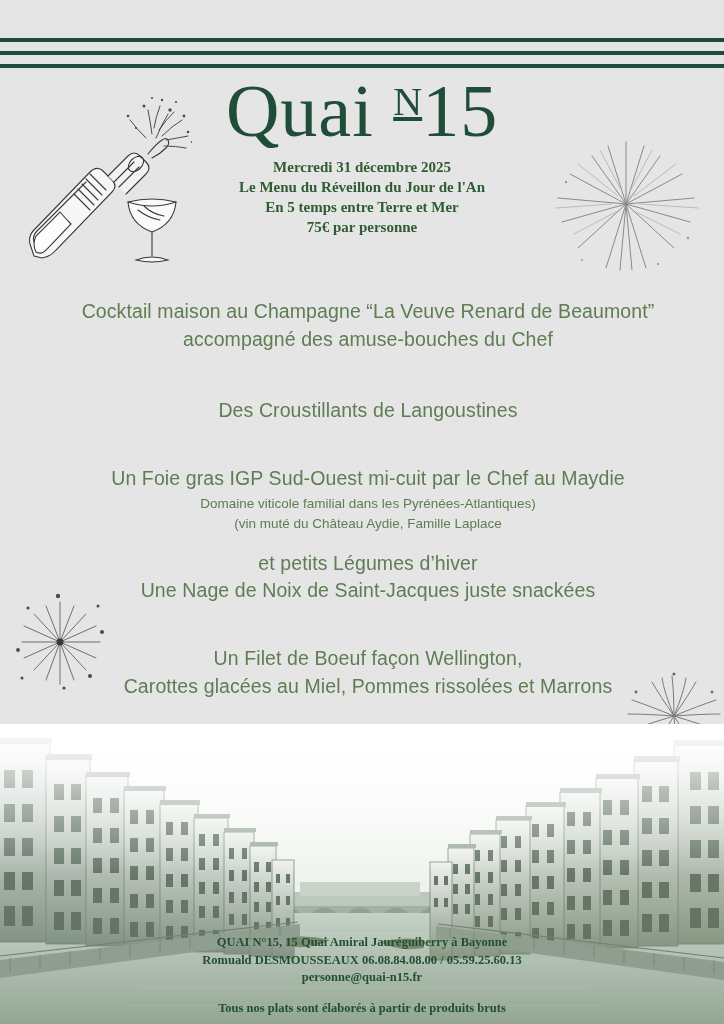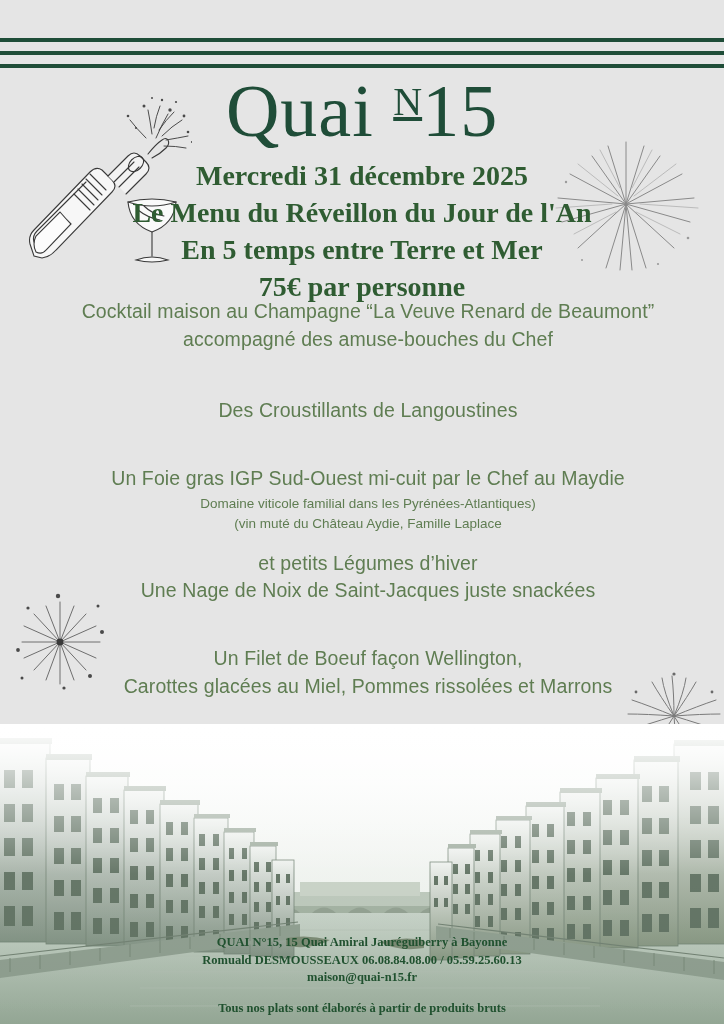--- a/index.html
+++ b/index.html
@@ -35,21 +35,21 @@
     vertical-align:0.52em;
     letter-spacing:0;
   }
   .logo .num u { text-decoration:underline; }
   .logo .fifteen { font-size:74px; letter-spacing:1px; }
 
   .subtitle {
     margin-top:12px;
     font-family:"Liberation Serif", serif;
     font-weight:bold;
-    font-size:28px;
+    font-size:15px;
     line-height:1.32;
     color:#2f5c32;
   }
 
   
   .art { position:absolute; pointer-events:none; }
   .bottle-art { top:84px; left:16px; width:176px; height:180px; }
   .fw-top-right { top:138px; left:548px; width:156px; height:136px; }
   .fw-mid-left  { top:588px; left:2px;   width:116px; height:106px; }
   .fw-mid-right { top:668px; left:622px; width:104px; height:94px; }
@@ -645,17 +645,17 @@
         <path d="M424 216 q-22 -4 -44 2 q18 10 44 6 z"></path>
       </g>
 
       <rect x="0" y="0" width="724" height="300" fill="url(#fade)"></rect>
     </svg>
   </div>
 
   <div class="footer">
     <div class="footer-line">QUAI N°15, 15 Quai Amiral Jauréguiberry à Bayonne</div>
     <div class="footer-line">Romuald DESMOUSSEAUX 06.08.84.08.00 / 05.59.25.60.13</div>
-    <div class="footer-line">maison@quai-n15.fr</div>
+    <div class="footer-line">personne@quai-n15.fr</div>
     <div class="footer-tag">Tous nos plats sont élaborés à partir de produits bruts</div>
   </div>
 
 </div>
 
 </body></html>

